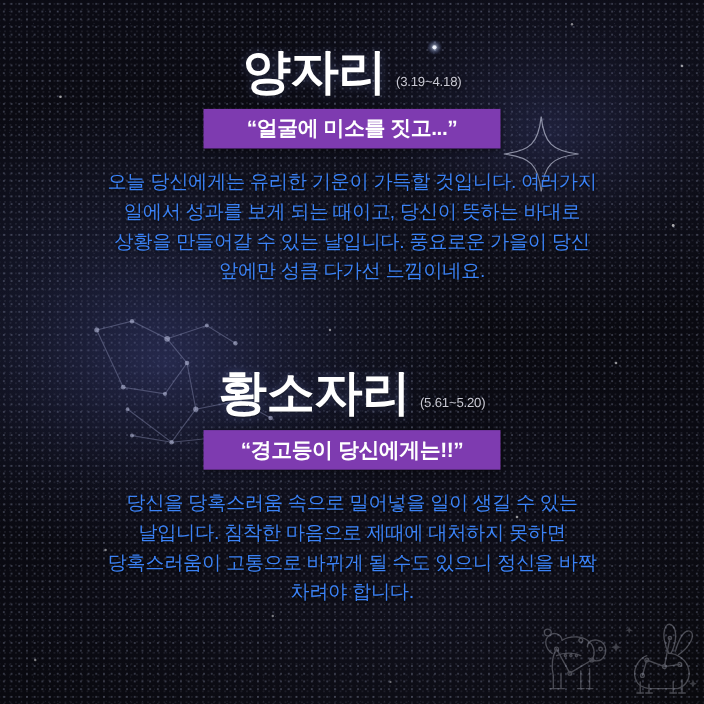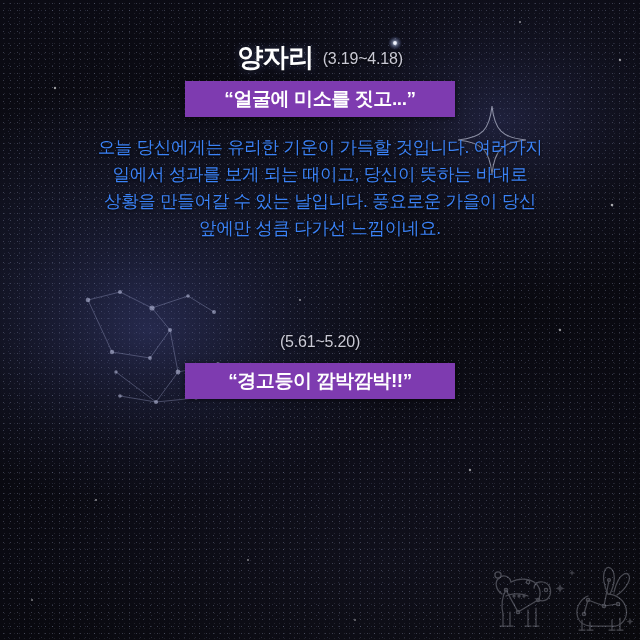--- a/index.html
+++ b/index.html
@@ -40,26 +40,26 @@
   
   .sec{position:absolute;left:0;width:640px;text-align:center;}
   #sec-aries{top:44px;}
   #sec-taurus{top:336px;}
 
   .head-row{
     display:flex;align-items:baseline;justify-content:center;
     gap:9px;line-height:1;
   }
   .sign-name{
-    font-size:26px;font-weight:700;color:#ffffff;
+    font-size:44px;font-weight:700;color:#ffffff;
     letter-spacing:-.5px;
     text-shadow:0 0 9px rgba(150,170,255,.30), 0 1px 2px rgba(0,0,0,.85);
   }
   .sign-range{
-    font-size:16px;font-weight:400;color:#c9c9d4;
+    font-size:12px;font-weight:400;color:#c9c9d4;
     letter-spacing:-.2px;
     text-shadow:0 1px 3px rgba(0,0,0,.9);
     position:relative;top:-2px;
   }
 
   .banner-wrap{display:flex;justify-content:center;margin-top:11px;}
   .banner{
     width:270px;height:36px;
     background:#7e3bb0;
     display:flex;align-items:center;justify-content:center;
@@ -173,27 +173,32 @@
       </div>
     </div>
     <p class="body-copy">오늘 당신에게는 유리한 기운이 가득할 것입니다. 여러가지
 일에서 성과를 보게 되는 때이고, 당신이 뜻하는 바대로
 상황을 만들어갈 수 있는 날입니다. 풍요로운 가을이 당신
 앞에만 성큼 다가선 느낌이네요.</p>
   </div>
 
   <div class="sec" id="sec-taurus">
     <div class="head-row">
+      <span class="sign-name">황소자리</span>
       <span class="sign-range">(5.61~5.20)</span>
     </div>
     <div class="banner-wrap">
       <div class="banner">
-        <span class="banner-text">“경고등이 깜박깜박!!”</span>
+        <span class="banner-text">“경고등이 당신에게는!!”</span>
       </div>
     </div>
+    <p class="body-copy">당신을 당혹스러움 속으로 밀어넣을 일이 생길 수 있는
+날입니다. 침착한 마음으로 제때에 대처하지 못하면
+당혹스러움이 고통으로 바뀌게 될 수도 있으니 정신을 바짝
+차려야 합니다.</p>
   </div>
 
   <svg class="zodiac-art" viewBox="0 0 150 78">
     <g stroke="#d5d8e6" stroke-width="1.25" fill="none" stroke-linecap="round" stroke-linejoin="round">
       <path d="M18 34 C12 30 10 22 15 18 C19 14 26 16 27 22"></path>
       <circle cx="14" cy="15" r="3.1"></circle>
       <path d="M27 22 C34 18 44 18 50 22 C56 26 58 34 54 40"></path>
       <path d="M22 30 C18 36 17 46 19 54"></path>
       <path d="M54 40 C60 42 64 40 66 35 C68 29 65 23 59 22 C54 21 50 24 50 28"></path>
       <circle cx="62" cy="30" r="1.6"></circle>

